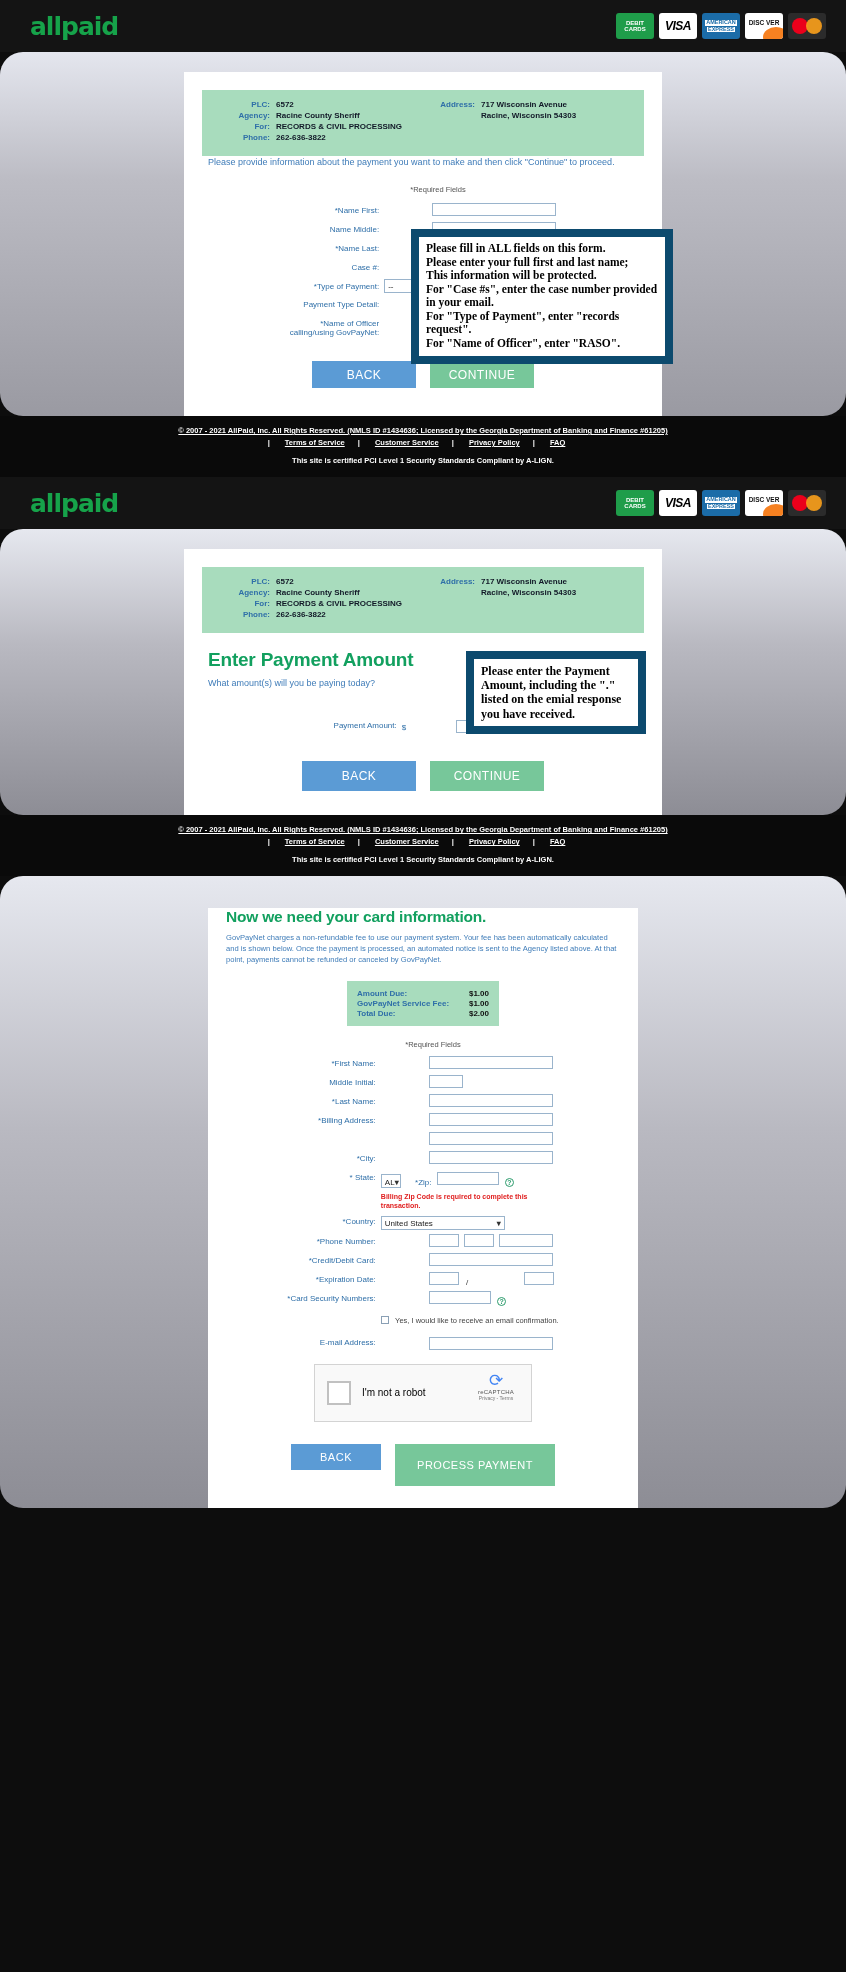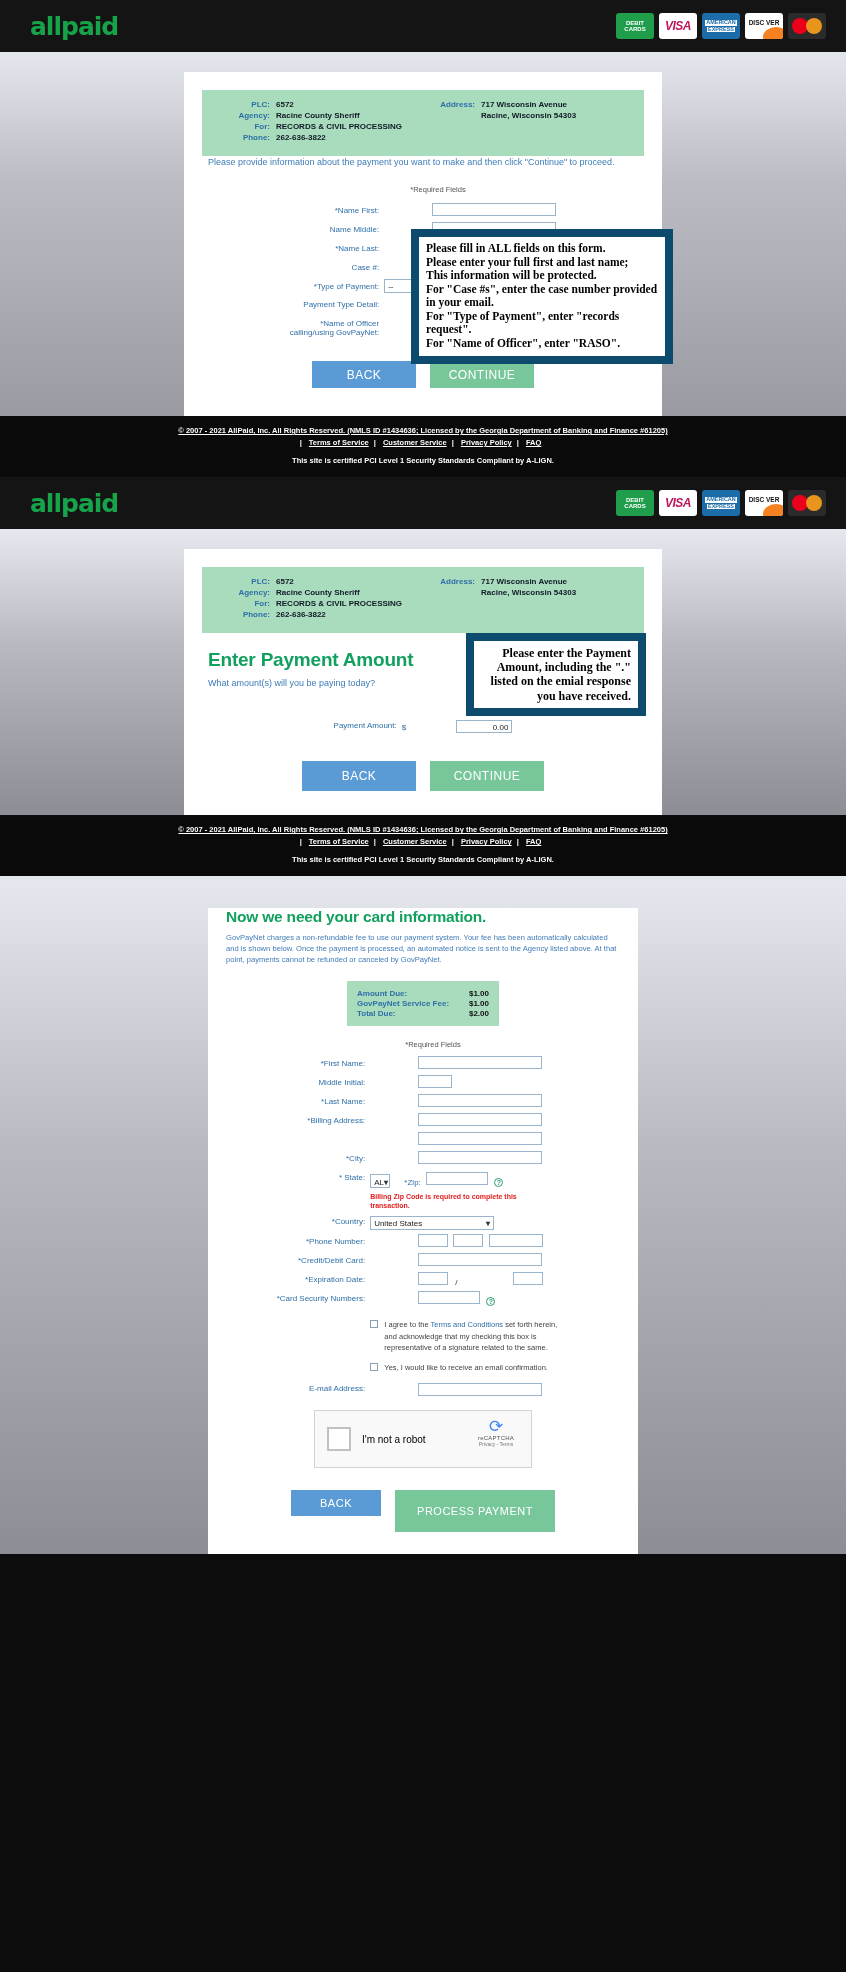--- a/index.html
+++ b/index.html
@@ -26,32 +26,32 @@
   }
   .brand { font-size:25px; font-weight:bold; color:#16a34a; letter-spacing:-1px; font-family:"DejaVu Sans", sans-serif; }
 
   .cards { display:flex; gap:5px; align-items:center; }
   .card-badge {
     width:38px; height:26px; border-radius:3px;
     display:flex; flex-direction:column; align-items:center; justify-content:center;
     font-size:6px; font-weight:bold; line-height:1.05; color:#fff; overflow:hidden;
   }
   .cb-debit { background:#1f9d4a; }
-  .cb-visa  { background:#ffffff; color:#be185d; font-size:12px; font-style:italic; letter-spacing:-0.5px; }
+  .cb-visa  { background:#ffffff; color:#000000; font-size:12px; font-style:italic; letter-spacing:-0.5px; }
   .cb-amex  { background:#1b6ca8; font-size:5.5px; }
   .cb-amex span { background:#fff; color:#1b6ca8; display:block; padding:0 1px; margin:0.5px 0;}
   .cb-disc  { background:#ffffff; color:#111; font-size:6.5px; position:relative; justify-content:flex-start; padding-top:7px;}
   .cb-disc .orangearc { position:absolute; right:-6px; bottom:-8px; width:26px; height:20px; background:#f68121; border-radius:50%; }
   .cb-disc .dlabel { position:relative; z-index:2; font-weight:bold; }
   .cb-mc    { background:#2b2b2b; position:relative; }
   .cb-mc .c1, .cb-mc .c2 { position:absolute; top:5px; width:16px; height:16px; border-radius:50%; }
   .cb-mc .c1 { left:4px;  background:#eb001b; }
   .cb-mc .c2 { right:4px; background:#f79e1b; opacity:.92; }
 
-  .stage { background: linear-gradient(180deg,#e4e6ee 0%, #bcbcc4 35%, #9a9aa2 100%); position:relative; }
+  .stage { background: linear-gradient(180deg,#e4e6ee 0%, #bcbcc4 35%, #9a9aa2 100%); position:relative;border-radius:23px; }
   .stage.darkgrad { background: linear-gradient(180deg,#e6e8ef 0%, #b9b9c1 40%, #8d8d95 100%); }
   .sheet { background:#ffffff; margin:0 auto; position:relative; }
 
   .infobox {
     background:#a8dcbd;
     padding:10px 16px 12px 16px;
     font-size:8px; color:#123a6b;
     display:flex;
   }
   .infobox .col { flex:1; }
@@ -85,21 +85,21 @@
     width:104px; height:27px; color:#fff; font-size:12px; letter-spacing:.5px;
     display:flex; align-items:center; justify-content:center; border:0; font-family:"Liberation Sans", sans-serif;
   }
   .btn-back { background:#5b9bd5; }
   .btn-go   { background:#77c79a; }
   .btn.wide { width:160px; }
 
   .footer { background:#0a0a0a; color:#fff; text-align:center; padding:10px 0 12px 0; }
   .footer .l1 { font-size:7.5px; font-weight:bold;text-decoration:underline; }
   .footer .l2 { font-size:7.5px; font-weight:bold; margin-top:3px; }
-  .footer .l2 a { color:#fff; text-decoration:underline; margin:0 5px; }
+  .footer .l2 a { color:#fff; text-decoration:underline; margin:0 13px; }
   .footer .l3 { font-size:7.5px; font-weight:bold; margin-top:9px; }
 
   
   .note {
     position:absolute;
     background:#fff;
     border:8px solid #0c4a6e;
     font-family:"Liberation Serif", serif;
     font-weight:bold;
     color:#000;
@@ -354,21 +354,21 @@
     <div class="l1">© 2007 - 2021 AllPaid, Inc. All Rights Reserved. (NMLS ID #1434636; Licensed by the Georgia Department of Banking and Finance #61205)</div>
     <div class="l2">|
       <a>Terms of Service</a>|
       <a>Customer Service</a>|
       <a>Privacy Policy</a>|
       <a>FAQ</a>
     </div>
     <div class="l3">This site is certified PCI Level 1 Security Standards Compliant by A-LIGN.</div>
   </div>
 
-  <div class="note" style="left:466px; top:156px; width:180px; font-size:12px;text-align:right;">
+  <div class="note" style="left:466px; top:174px; width:180px; font-size:12px;">
     <div>Please enter the Payment Amount, including the "." listed on the emial response you have received.</div>
   </div>
 </div>
 
 <div class="panel">
   <div class="stage darkgrad" style="padding:14px 0 0 0; min-height:528px;">
     <div class="sheet" style="width:430px; padding-bottom:14px;">
       <h1 class="title" style="margin:18px 0 6px 18px; font-size:15.5px;">Now we need your card information.</h1>
       <p class="subtitle" style="margin:0 18px; font-size:7.6px;">GovPayNet charges a non-refundable fee to use our payment system. Your fee has been automatically calculated and is shown below. Once the payment is processed, an automated notice is sent to the Agency listed above. At that point, payments cannot be refunded or canceled by GovPayNet.</p>
 
@@ -462,27 +462,20 @@
         </tr>
         <tr>
           <td class="lab">*Card Security Numbers:</td>
           <td>
             <span class="inp w-md"></span>
             <span class="help">?</span>
           </td>
         </tr>
         <tr>
           <td class="lab"></td>
-          <td style="padding-top:11px;">
-            <span class="chk"></span>
-            <span class="agree"><span>I agree to the </span><a>Terms and Conditions</a><span> set forth herein, and acknowledge that my checking this box is representative of a signature related to the same.</span></span>
-          </td>
-        </tr>
-        <tr>
-          <td class="lab"></td>
           <td style="padding-top:7px;">
             <span class="chk"></span>
             <span class="agree">Yes, I would like to receive an email confirmation.</span>
           </td>
         </tr>
         <tr>
           <td class="lab" style="padding-top:9px;">E-mail Address:</td>
           <td style="padding-top:8px;"><span class="inp"></span></td>
         </tr>
       </tbody>

